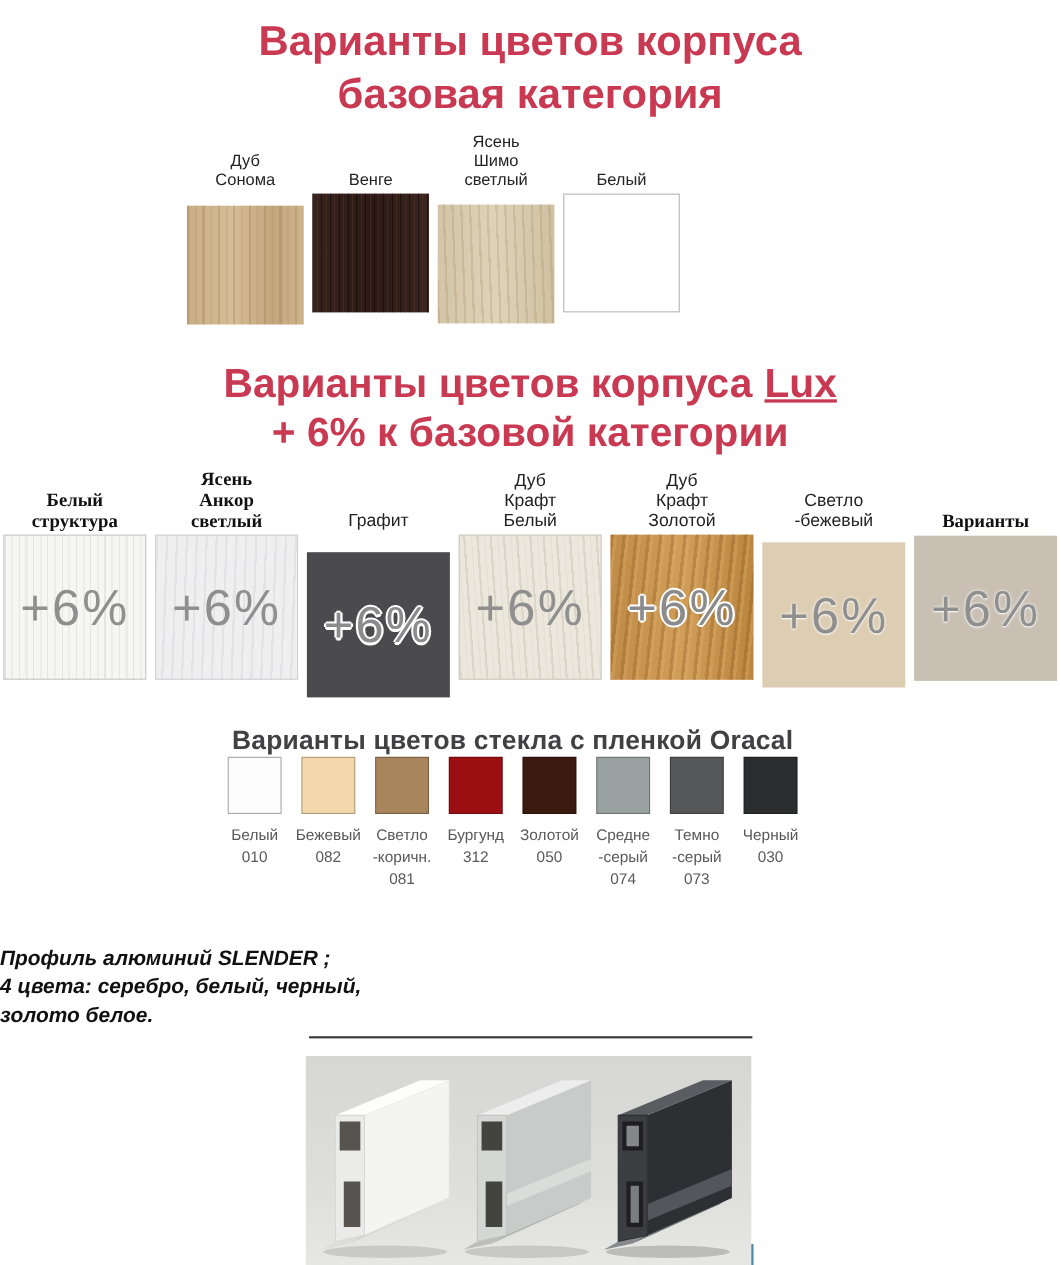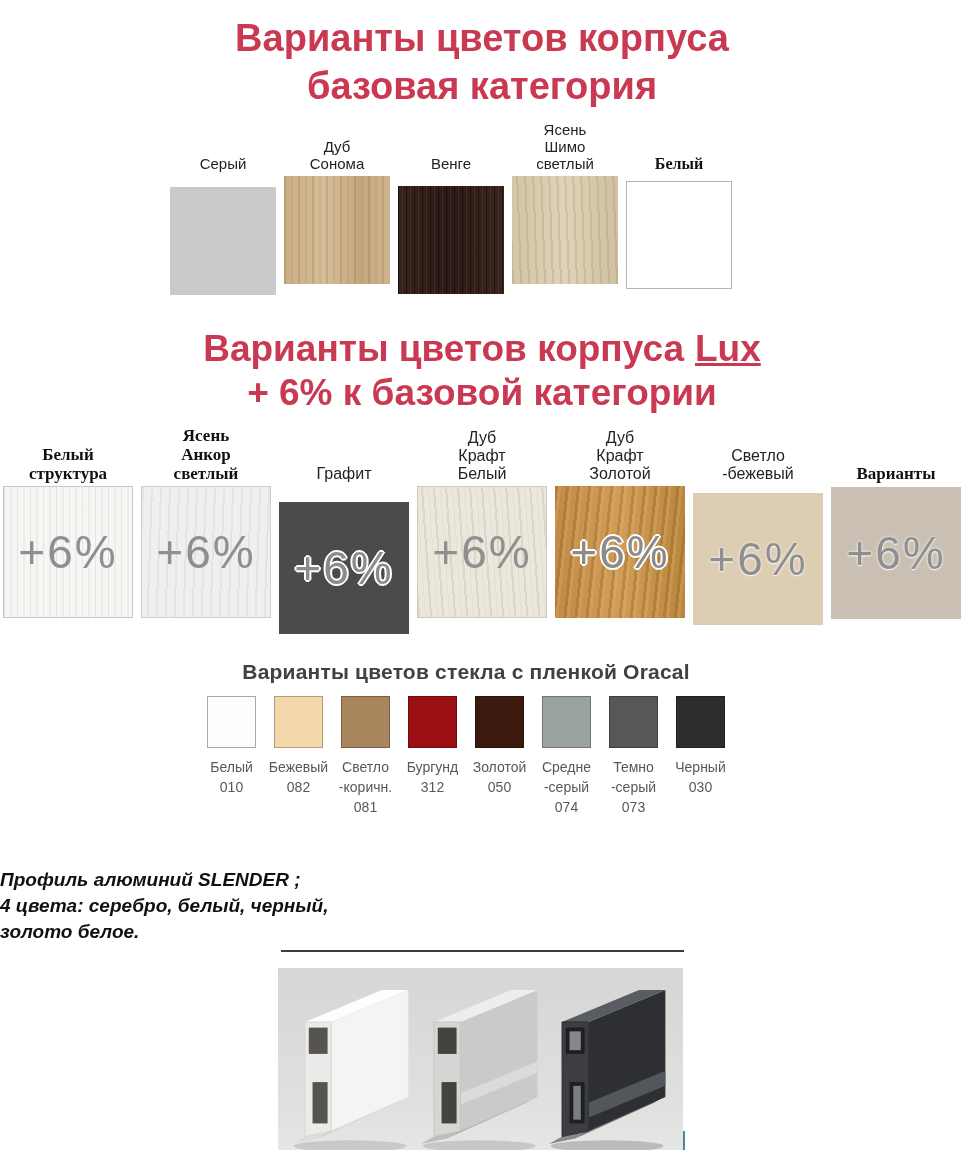--- a/index.html
+++ b/index.html
@@ -69,22 +69,22 @@
       linear-gradient(90deg,#c08a47,#d19e5a 50%,#b9853f);}
   .sw-lightbeige{background:#ddcdb3;}
   .sw-cashmere{background:#c9c0b3;}
   .pct{font-size:46px;letter-spacing:2px;color:#8f8f8f;}
   .pct-soft{text-shadow:0 0 3px rgba(255,255,255,.95),0 1px 1px rgba(255,255,255,.85);}
   .pct-strong{color:#8b8b8b;text-shadow:-2px 0 0 #fff,2px 0 0 #fff,0 -2px 0 #fff,0 2px 0 #fff,
               -1px -1px 0 #fff,1px 1px 0 #fff,-1px 1px 0 #fff,1px -1px 0 #fff;}
 
   
   .glass{margin:26px 0 0 207px;width:518px;}
-  .glass-title{font-weight:bold;font-size:21px;letter-spacing:.2px;color:#414143;
-               text-align:center;margin-bottom:12px;}
+  .glass-title{font-weight:bold;font-size:24px;letter-spacing:.2px;color:#414143;
+               text-align:center;margin-bottom:0;}
   .glass-swatches{display:flex;gap:18px;}
   .gsw{width:49px;height:52px;box-sizing:border-box;border:1px solid rgba(0,0,0,.28);}
   .g-white{background:#fdfdfd;border:1px solid #a8a8a8;}
   .g-beige{background:#f3d8ab;}
   .g-lbrown{background:#a8855c;}
   .g-burgundy{background:#9b0e12;}
   .g-choco{background:#3c1a10;}
   .g-mgrey{background:#9aa1a1;}
   .g-dgrey{background:#565758;}
   .g-black{background:#2c2d2f;}
@@ -110,24 +110,20 @@
 
 <div class="page">
 
   <div class="main-title">
     <div>Варианты цветов корпуса</div>
     <div>базовая категория</div>
   </div>
 
   <div class="base-row">
     <div class="cell">
-      <div class="cell-label">Серый</div>
-      <div class="sw sw-grey"></div>
-    </div>
-    <div class="cell">
       <div class="cell-label">Дуб
 Сонома</div>
       <div class="sw sw-sonoma"></div>
     </div>
     <div class="cell">
       <div class="cell-label">Венге</div>
       <div class="sw sw-venge"></div>
     </div>
     <div class="cell">
       <div class="cell-label">Ясень

